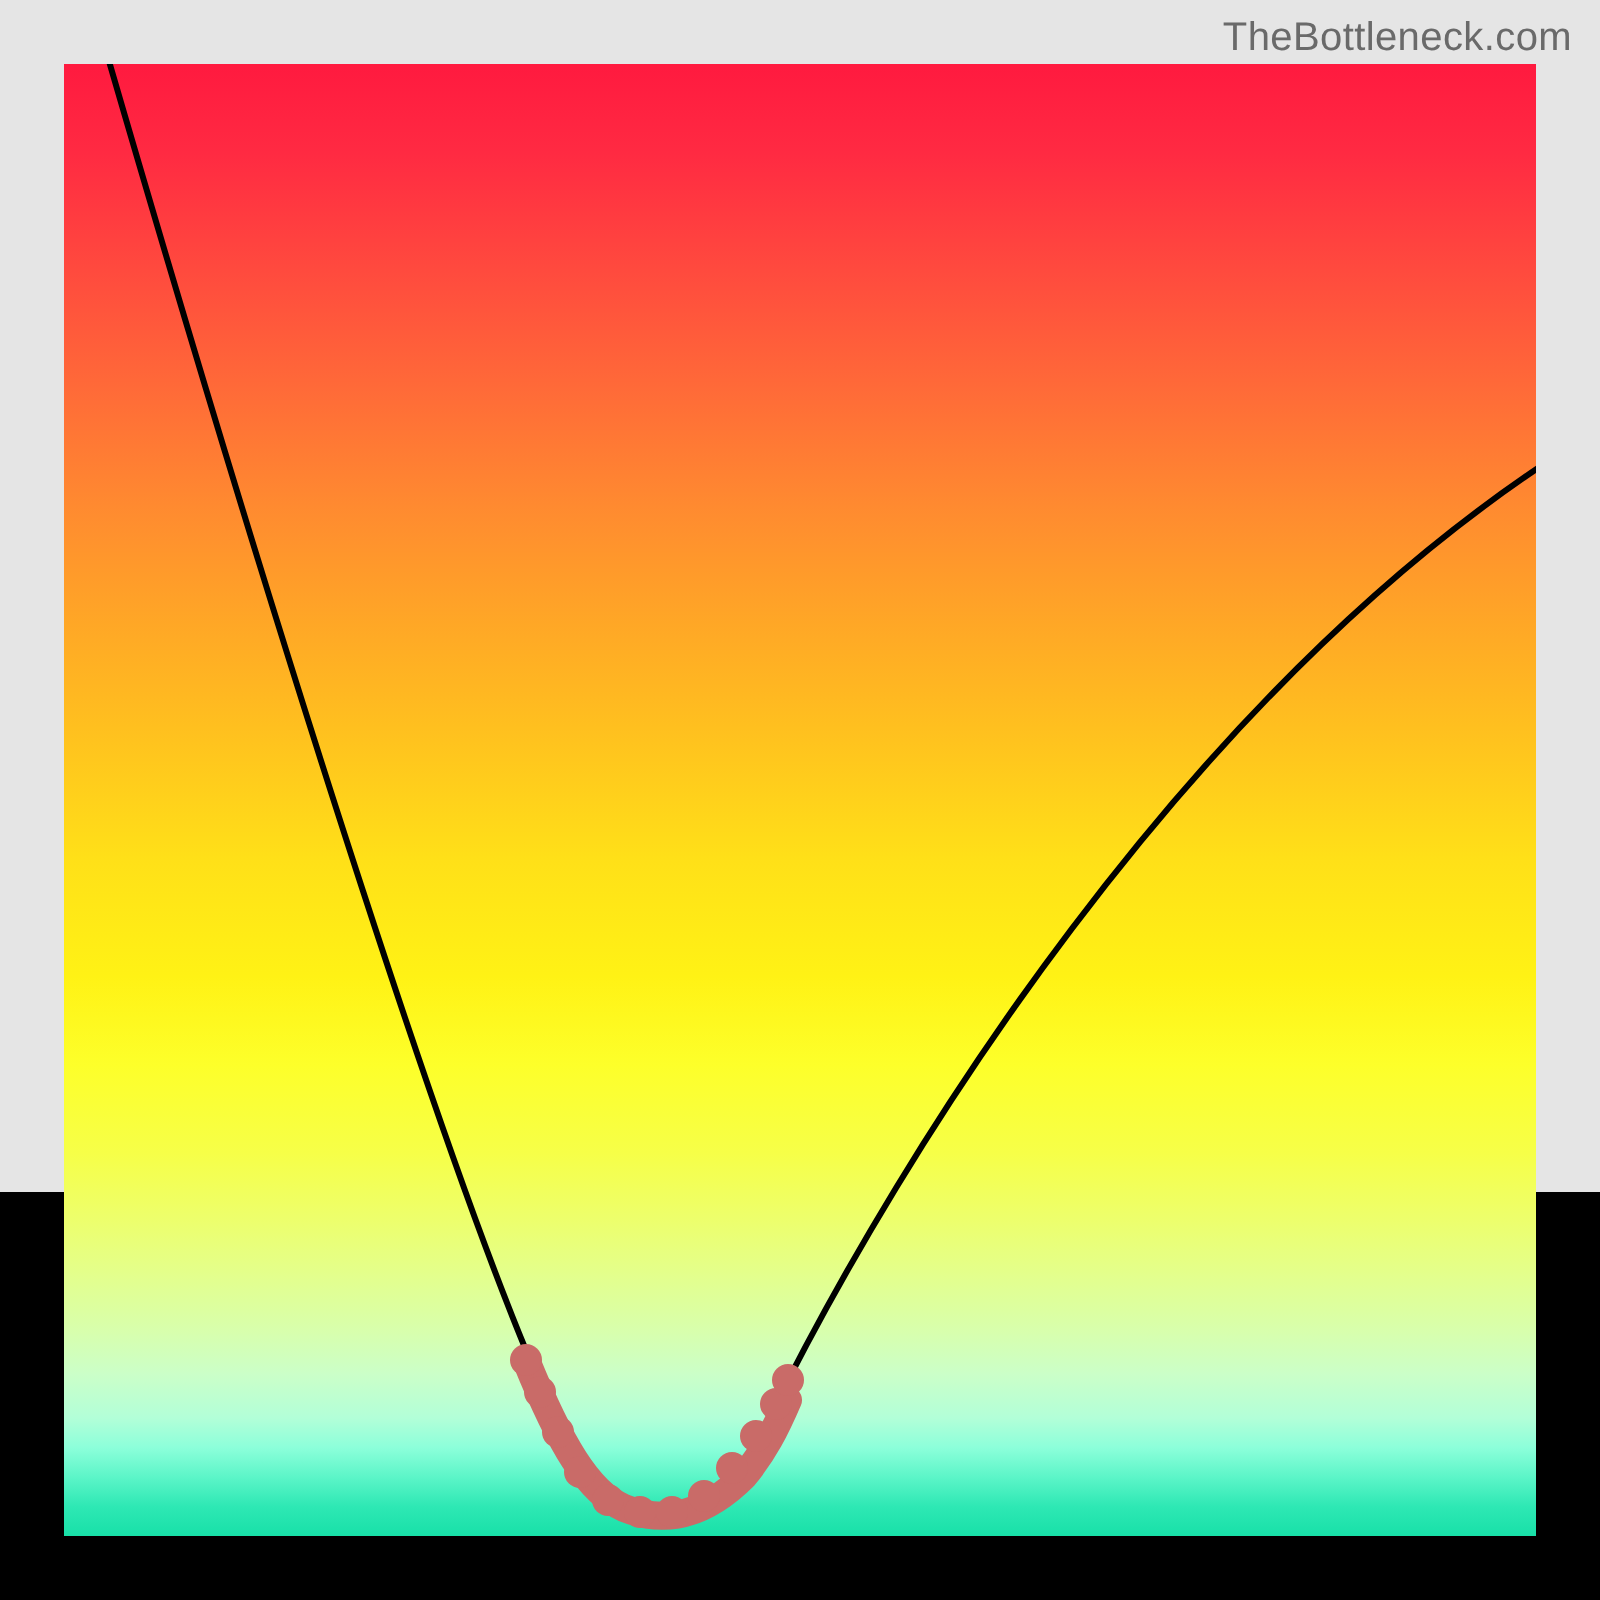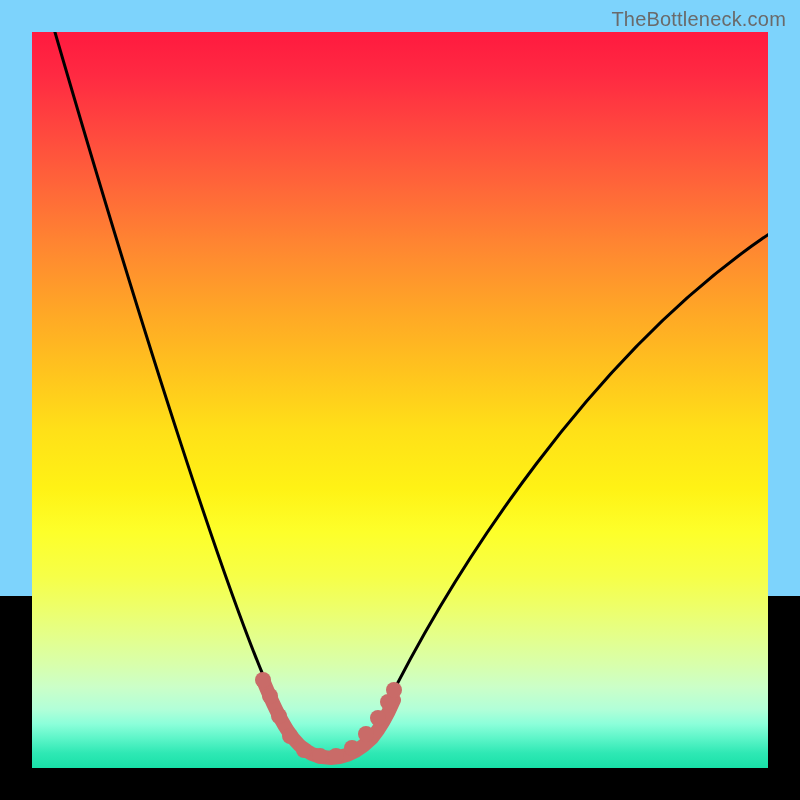--- a/index.html
+++ b/index.html
@@ -10,21 +10,21 @@
     background: #000;
     overflow: hidden;
     font-family: Arial, Helvetica, sans-serif;
   }
   .frame {
     position: absolute;
     top: 0;
     left: 0;
     width: 800px;
     height: 596px;
-    background: #7dd3fc;
+    background: #e5e5e5;
   }
   .plot-area {
     position: absolute;
     top: 32px;
     left: 32px;
     width: 736px;
     height: 736px;
     overflow: hidden;
   }
   .gradient {

